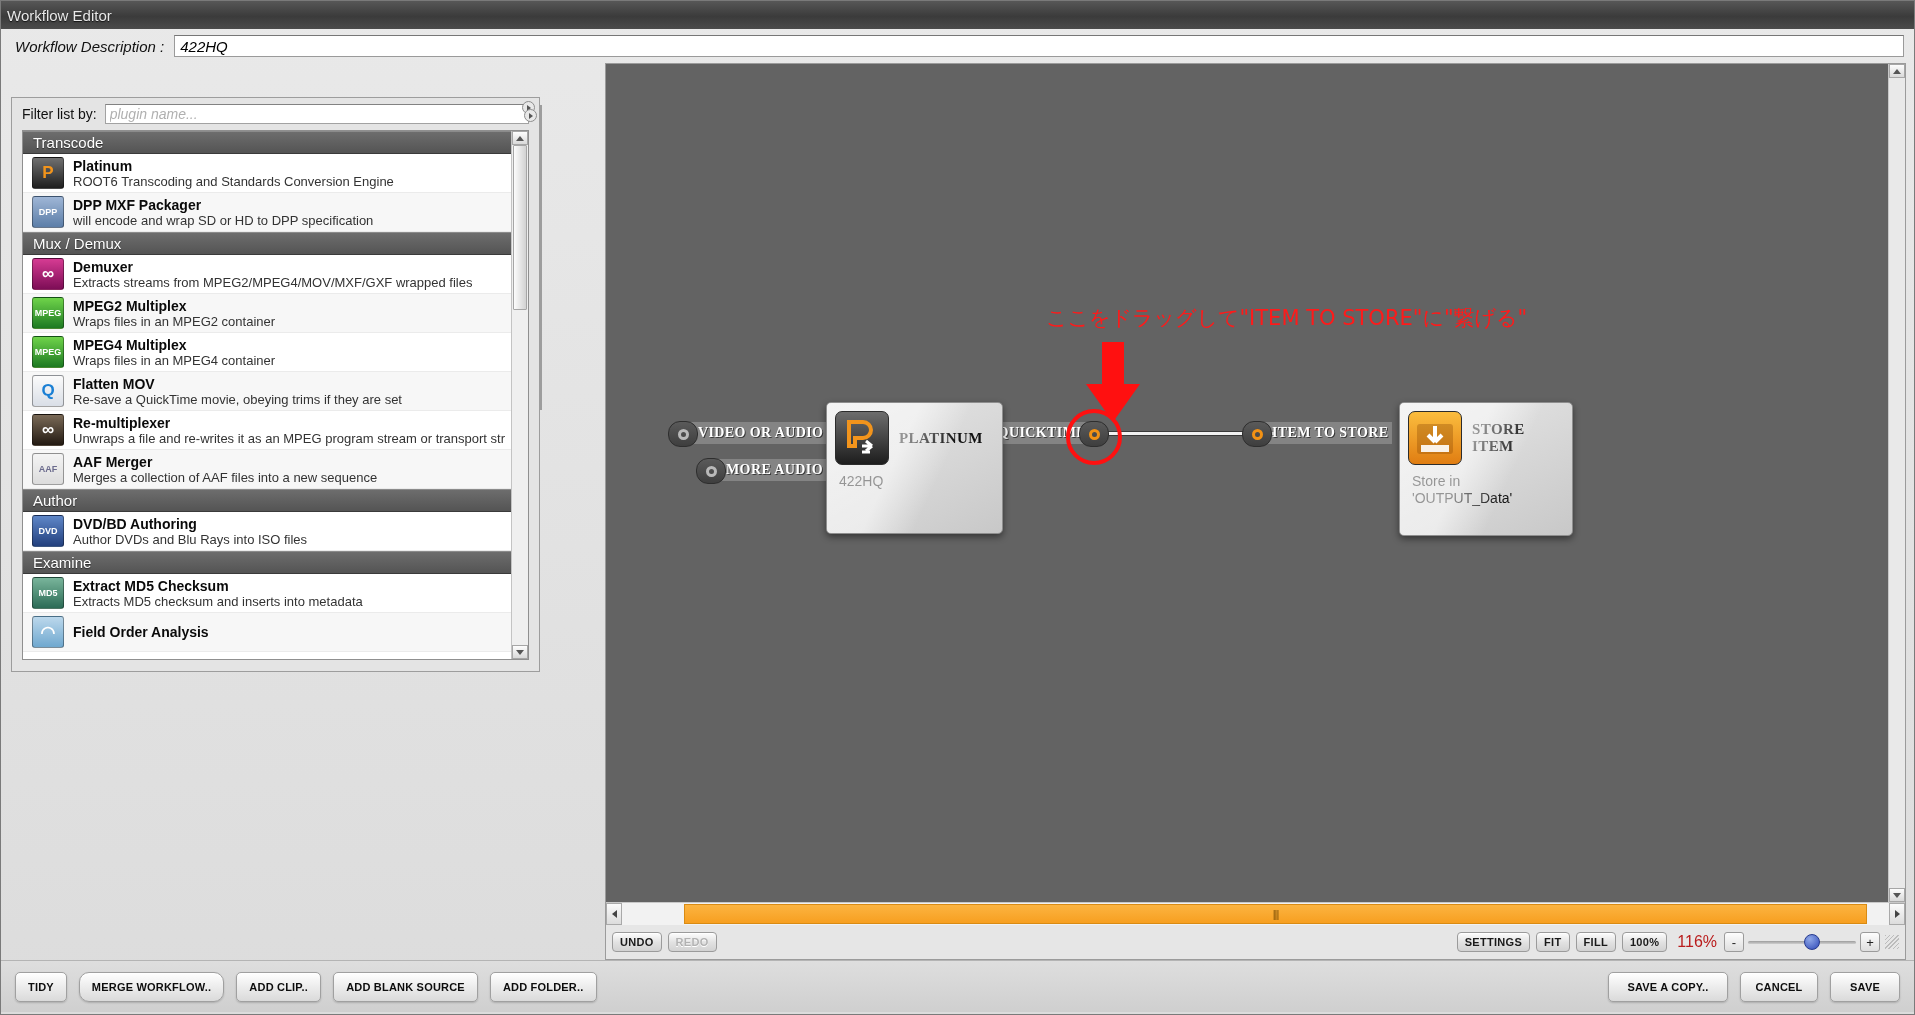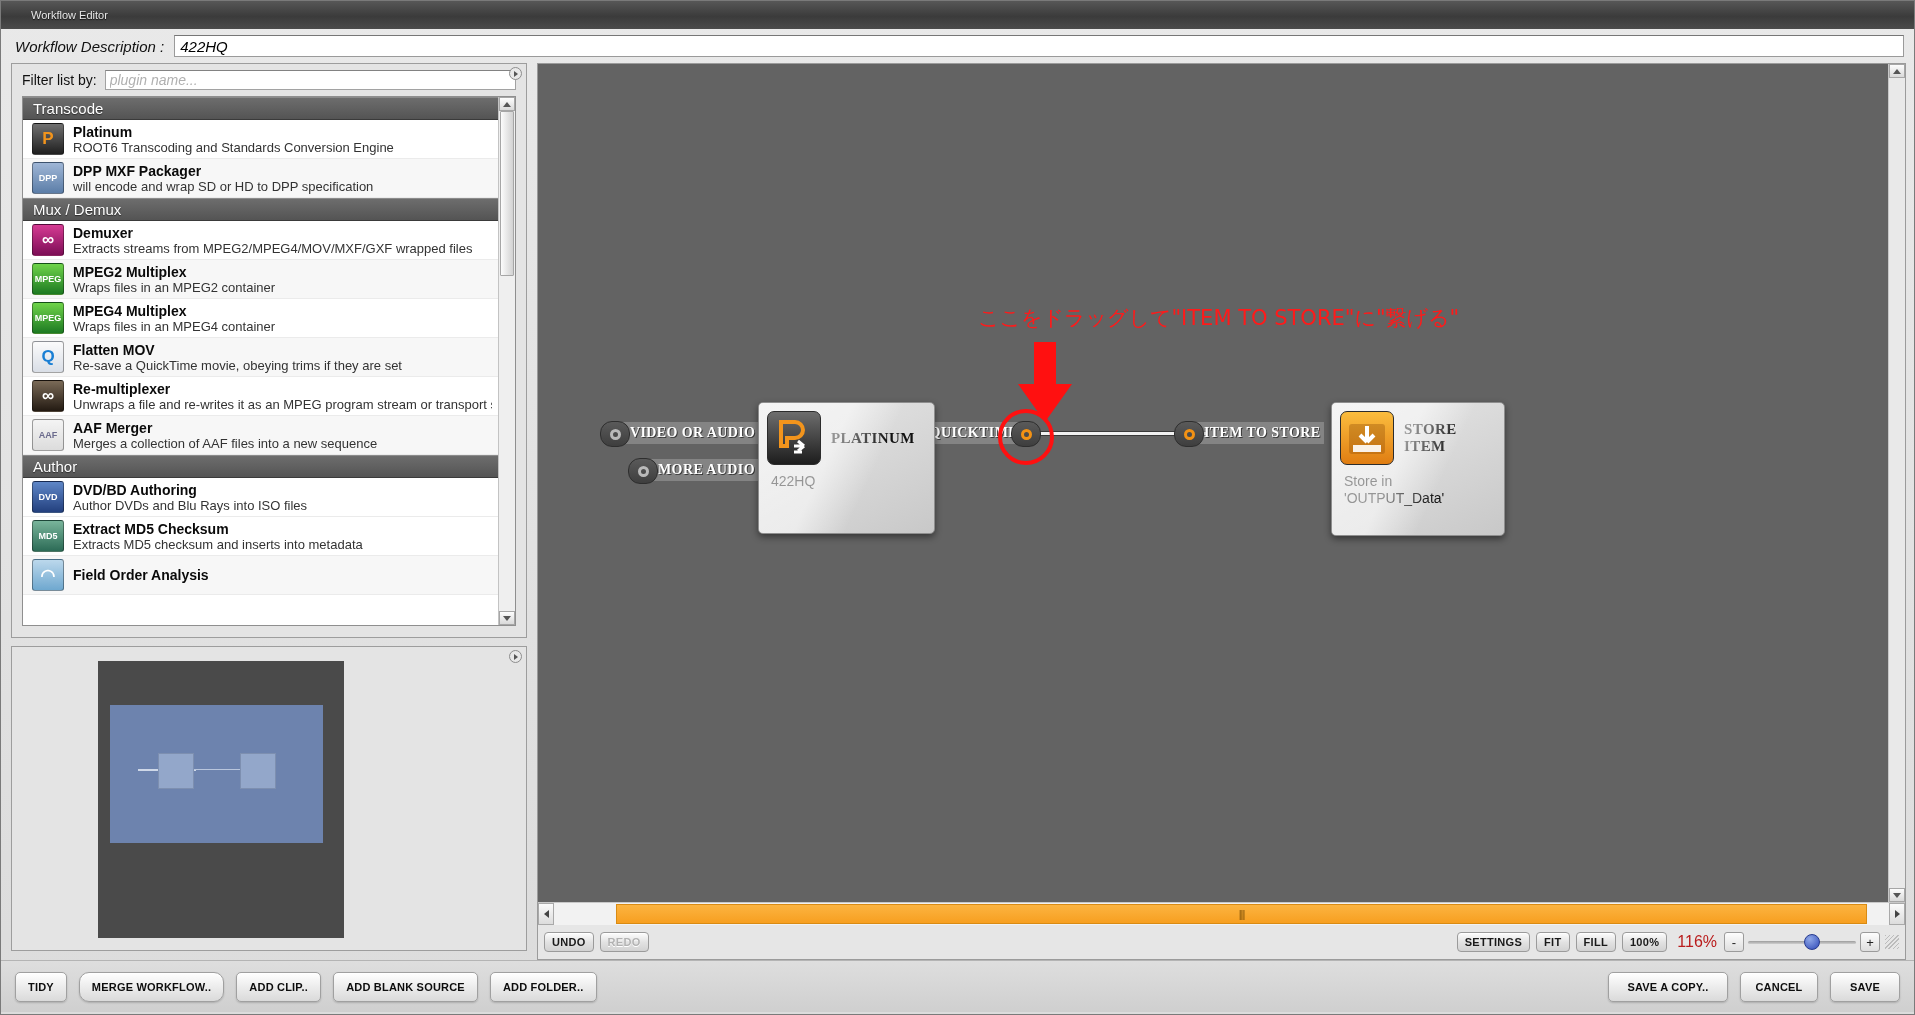--- a/index.html
+++ b/index.html
@@ -8,33 +8,33 @@
     font-family:"Liberation Sans",sans-serif;
     background:#d6d6d6;
     -webkit-font-smoothing:antialiased;
   }
   
   #app{position:relative;width:1915px;height:1015px;
        background:linear-gradient(#e9e9e9,#dcdcdc);
        border:1px solid #7a7a7a;box-sizing:border-box;}
   .titlebar{height:28px;width:100%;
        background:linear-gradient(#575757,#3b3b3b 55%,#4b4b4b);
-       color:#e8e8e8;font-size:11px;display:flex;align-items:center;
-       padding-left:30px;box-sizing:border-box;
+       color:#e8e8e8;font-size:15px;display:flex;align-items:center;
+       padding-left:6px;box-sizing:border-box;
        text-shadow:0 1px 1px #111;}
   
   .descrow{display:flex;align-items:center;height:34px;padding:0 10px 0 14px;box-sizing:border-box;font-style:italic;}
   .desclabel{font-size:15px;color:#111;white-space:nowrap;margin-right:10px;}
   .descinput{flex:1;height:22px;background:#fff;border:1px solid #9a9a9a;
        border-top-color:#777;font-size:15px;color:#000;line-height:22px;
        padding:0 5px;box-sizing:border-box;}
   
   .body{display:flex;padding:0 8px 0 10px;box-sizing:border-box;height:897px;}
   
-  .leftcol{width:516px;display:flex;flex-direction:column;}
+  .leftcol{width:584px;display:flex;flex-direction:row;margin-top:34px;}
   .panel{background:#e4e4e4;border:1px solid #9d9d9d;box-sizing:border-box;position:relative;}
   .panel-pin{position:absolute;right:4px;top:3px;width:11px;height:11px;
        border:1px solid #8d8d8d;border-radius:50%;background:#e8e8e8;
        display:flex;align-items:center;justify-content:center;}
   .panel-pin:after{content:"";border-left:4px solid #555;border-top:3px solid transparent;
        border-bottom:3px solid transparent;margin-left:1px;}
   .filterrow{display:flex;align-items:center;height:32px;padding:0 10px;box-sizing:border-box;}
   .filterlabel{font-size:14px;color:#111;margin-right:8px;white-space:nowrap;}
   .filterinput{flex:1;height:20px;background:#fff;border:1px solid #a2a2a2;
        border-top-color:#828282;font-size:14px;padding:0 4px;box-sizing:border-box;
@@ -243,20 +243,21 @@
                 </div>
               </div>
               <div class="grp">Author</div>
               <div class="row">
                 <div class="ico" style="background: linear-gradient(rgb(95, 135, 200), rgb(35, 64, 126)); color: rgb(255, 255, 255);">DVD</div>
                 <div class="rtxt">
                   <div class="rtitle">DVD/BD Authoring</div>
                   <div class="rdesc">Author DVDs and Blu Rays into ISO files</div>
                 </div>
               </div>
+              <div class="grp">Examine</div>
               <div class="row">
                 <div class="ico" style="background: linear-gradient(rgb(121, 181, 155), rgb(44, 107, 86)); color: rgb(255, 255, 255);">MD5</div>
                 <div class="rtxt">
                   <div class="rtitle">Extract MD5 Checksum</div>
                   <div class="rdesc">Extracts MD5 checksum and inserts into metadata</div>
                 </div>
               </div>
               <div class="row alt">
                 <div class="ico" style="background: linear-gradient(rgb(188, 216, 236), rgb(111, 168, 207)); color: rgb(255, 255, 255); font-size: 17px;">◠</div>
                 <div class="rtxt">

